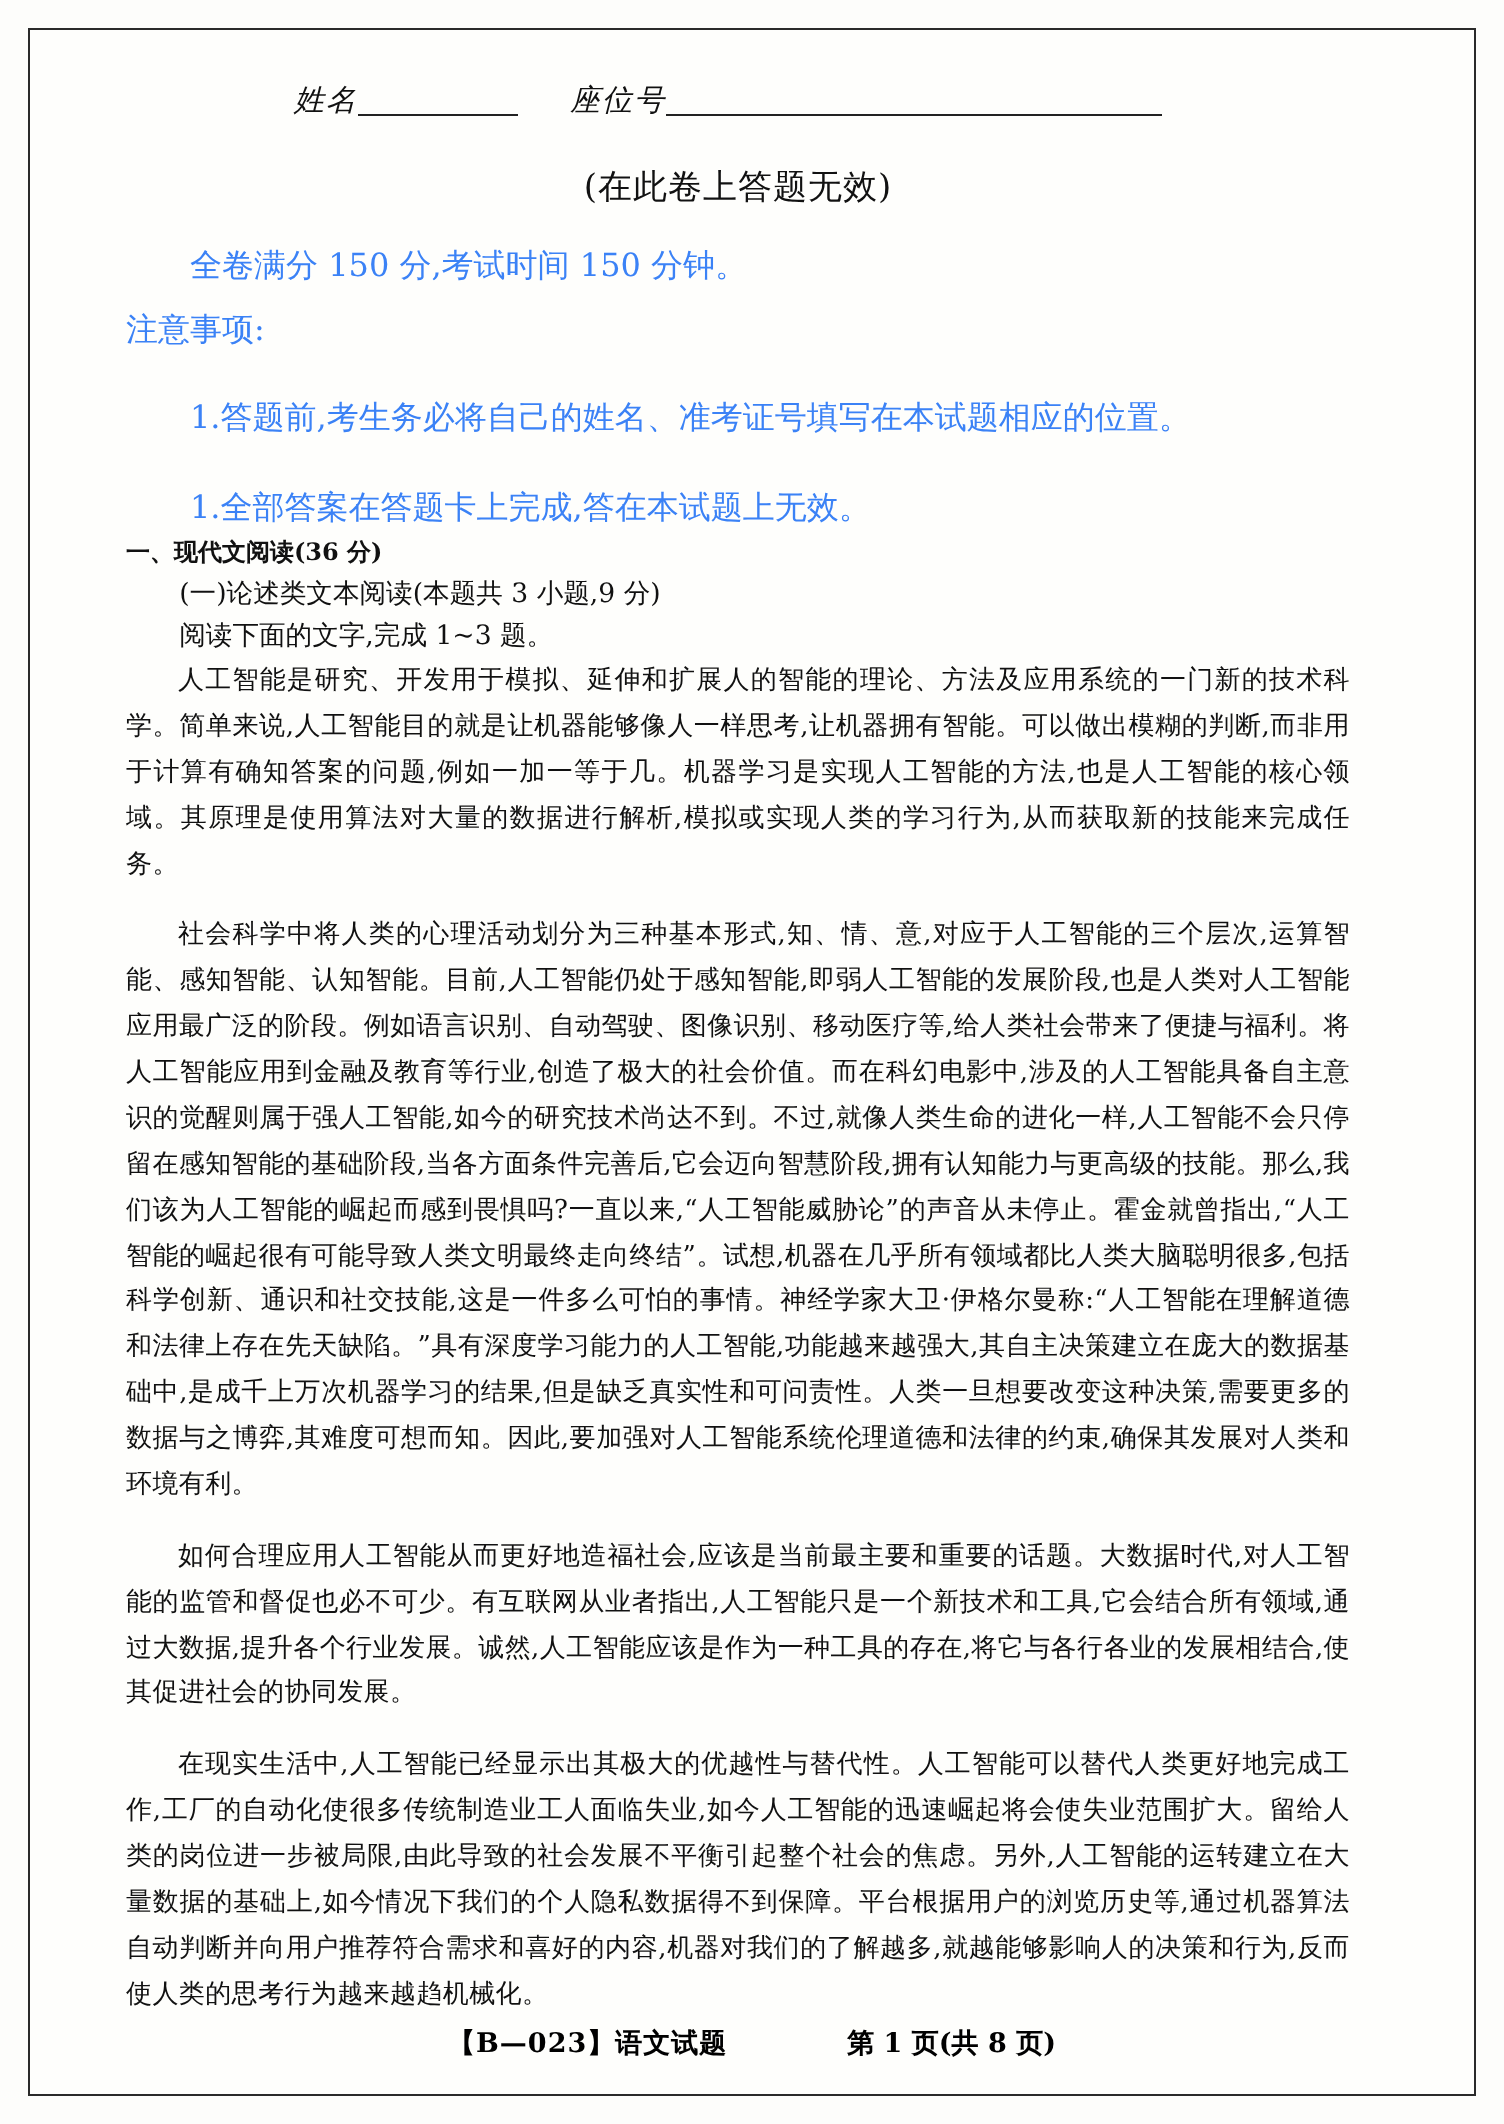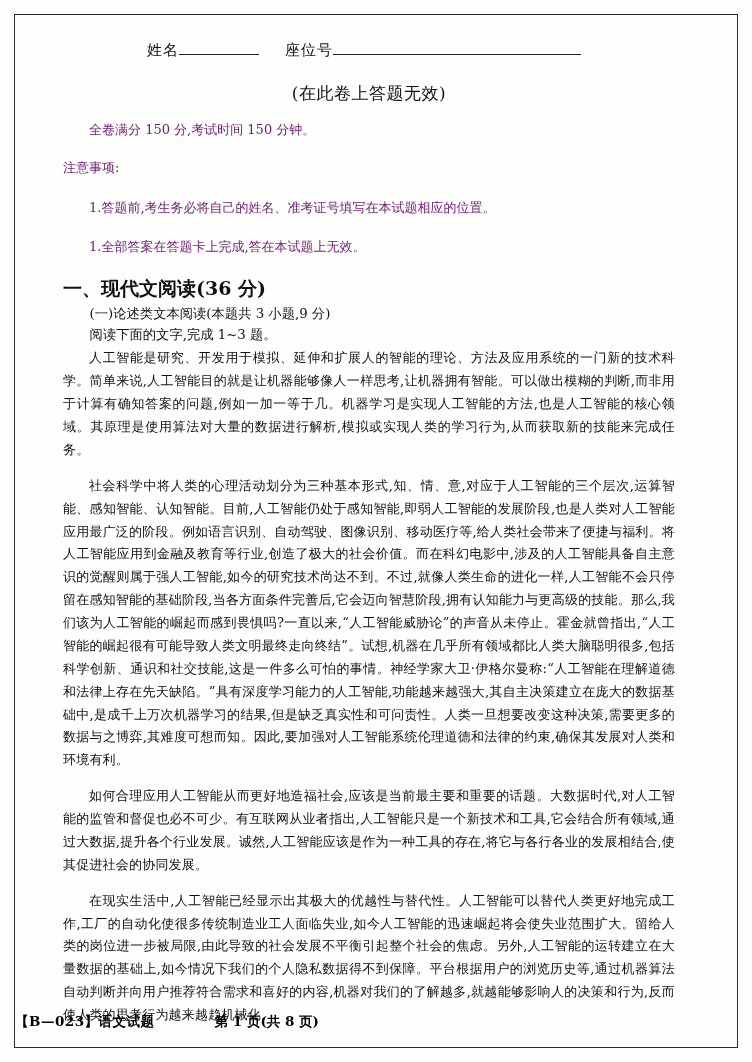--- a/index.html
+++ b/index.html
@@ -34,25 +34,26 @@
     left: 48px;
     top: 26px;
     width: 612px;
     box-sizing: border-box;
     color: #111;
   }
 
   
   .idline {
     display: flex;
-    align-items: flex-start;
+    align-items: center;
     font-size: 15px;
     font-family: "DejaVu Serif", serif;
     margin: 0 0 2px 84px;
     letter-spacing: 1px;
+    font-style: italic;
   }
   .idline .lbl { white-space: nowrap; }
   .idline .rule {
     display: inline-block;
     border-bottom: 1px solid #222;
     height: 13px;
   }
   .rule-name { width: 80px; margin-right: 26px; }
   .rule-seat { width: 248px; }
 
@@ -69,35 +70,35 @@
     font-size: 27px;
     font-family: "DejaVu Serif", serif;
     font-weight: bold;
     letter-spacing: 14px;
     margin-top: 14px;
     margin-bottom: 4px;
   }
 
   .body-txt {
     font-family: "DejaVu Serif", serif;
-    font-size: 13px;
+    font-size: 16px;
     line-height: 1.72;
     text-align: justify;
-    color: #701a75;
+    color: #3b82f6;
   }
   .indent1 { text-indent: 2em; }
   .score-line { margin-top: 14px; }
-  .notice-head { margin-top: 16px; }
+  .notice-head { margin-top: 4px; }
   .notice-item { margin-top: 17px; }
 
   .sec-head {
     font-family: "DejaVu Serif", serif;
-    font-size: 19px;
+    font-size: 12px;
     font-weight: bold;
-    margin-top: 18px;
+    margin-top: 1px;
   }
   .sub-head {
     font-family: "DejaVu Serif", serif;
     font-size: 13.3px;
     text-indent: 2em;
     margin-top: 3px;
   }
   .para {
     font-family: "DejaVu Serif", serif;
     font-size: 13px;
@@ -107,20 +108,21 @@
     margin-top: 3px;
     letter-spacing: 0.2px;
   }
 
   .footer {
     position: absolute;
     left: 0;
     right: 0;
     bottom: 16px;
     display: flex;
+    justify-content: center;
     align-items: center;
     gap: 60px;
     font-family: "DejaVu Serif", serif;
     font-size: 13.5px;
     font-weight: bold;
   }
   .footer .code { letter-spacing: 0.5px; }
   .footer .pageno { font-weight: bold; }
 </style>
 </head>

